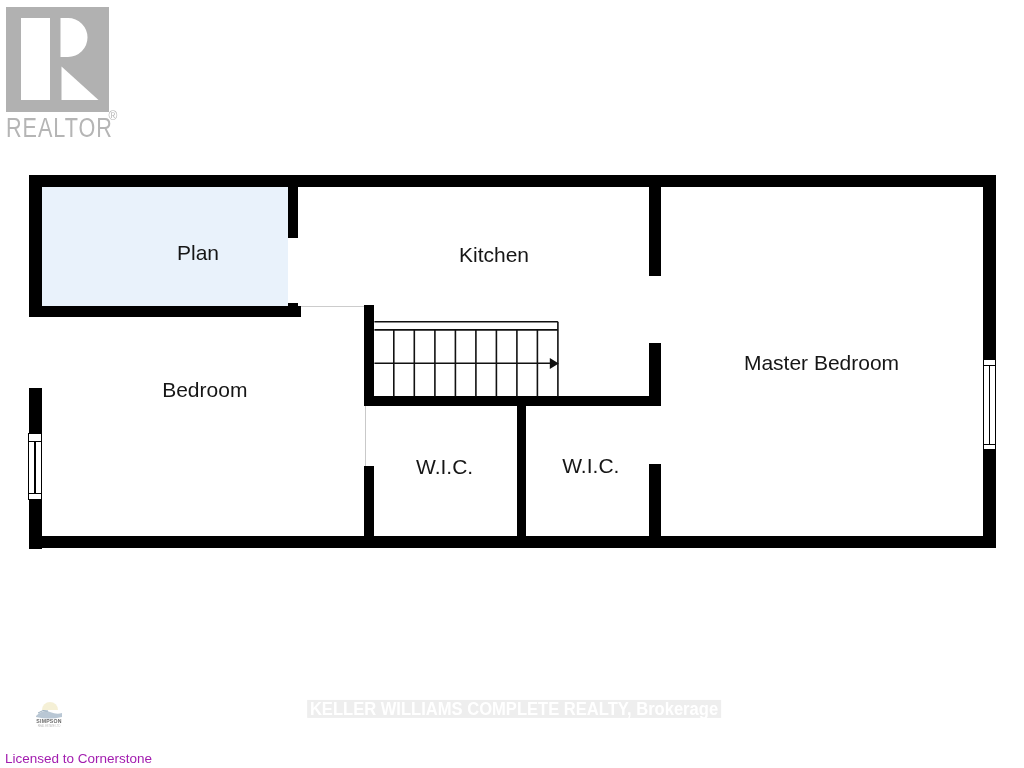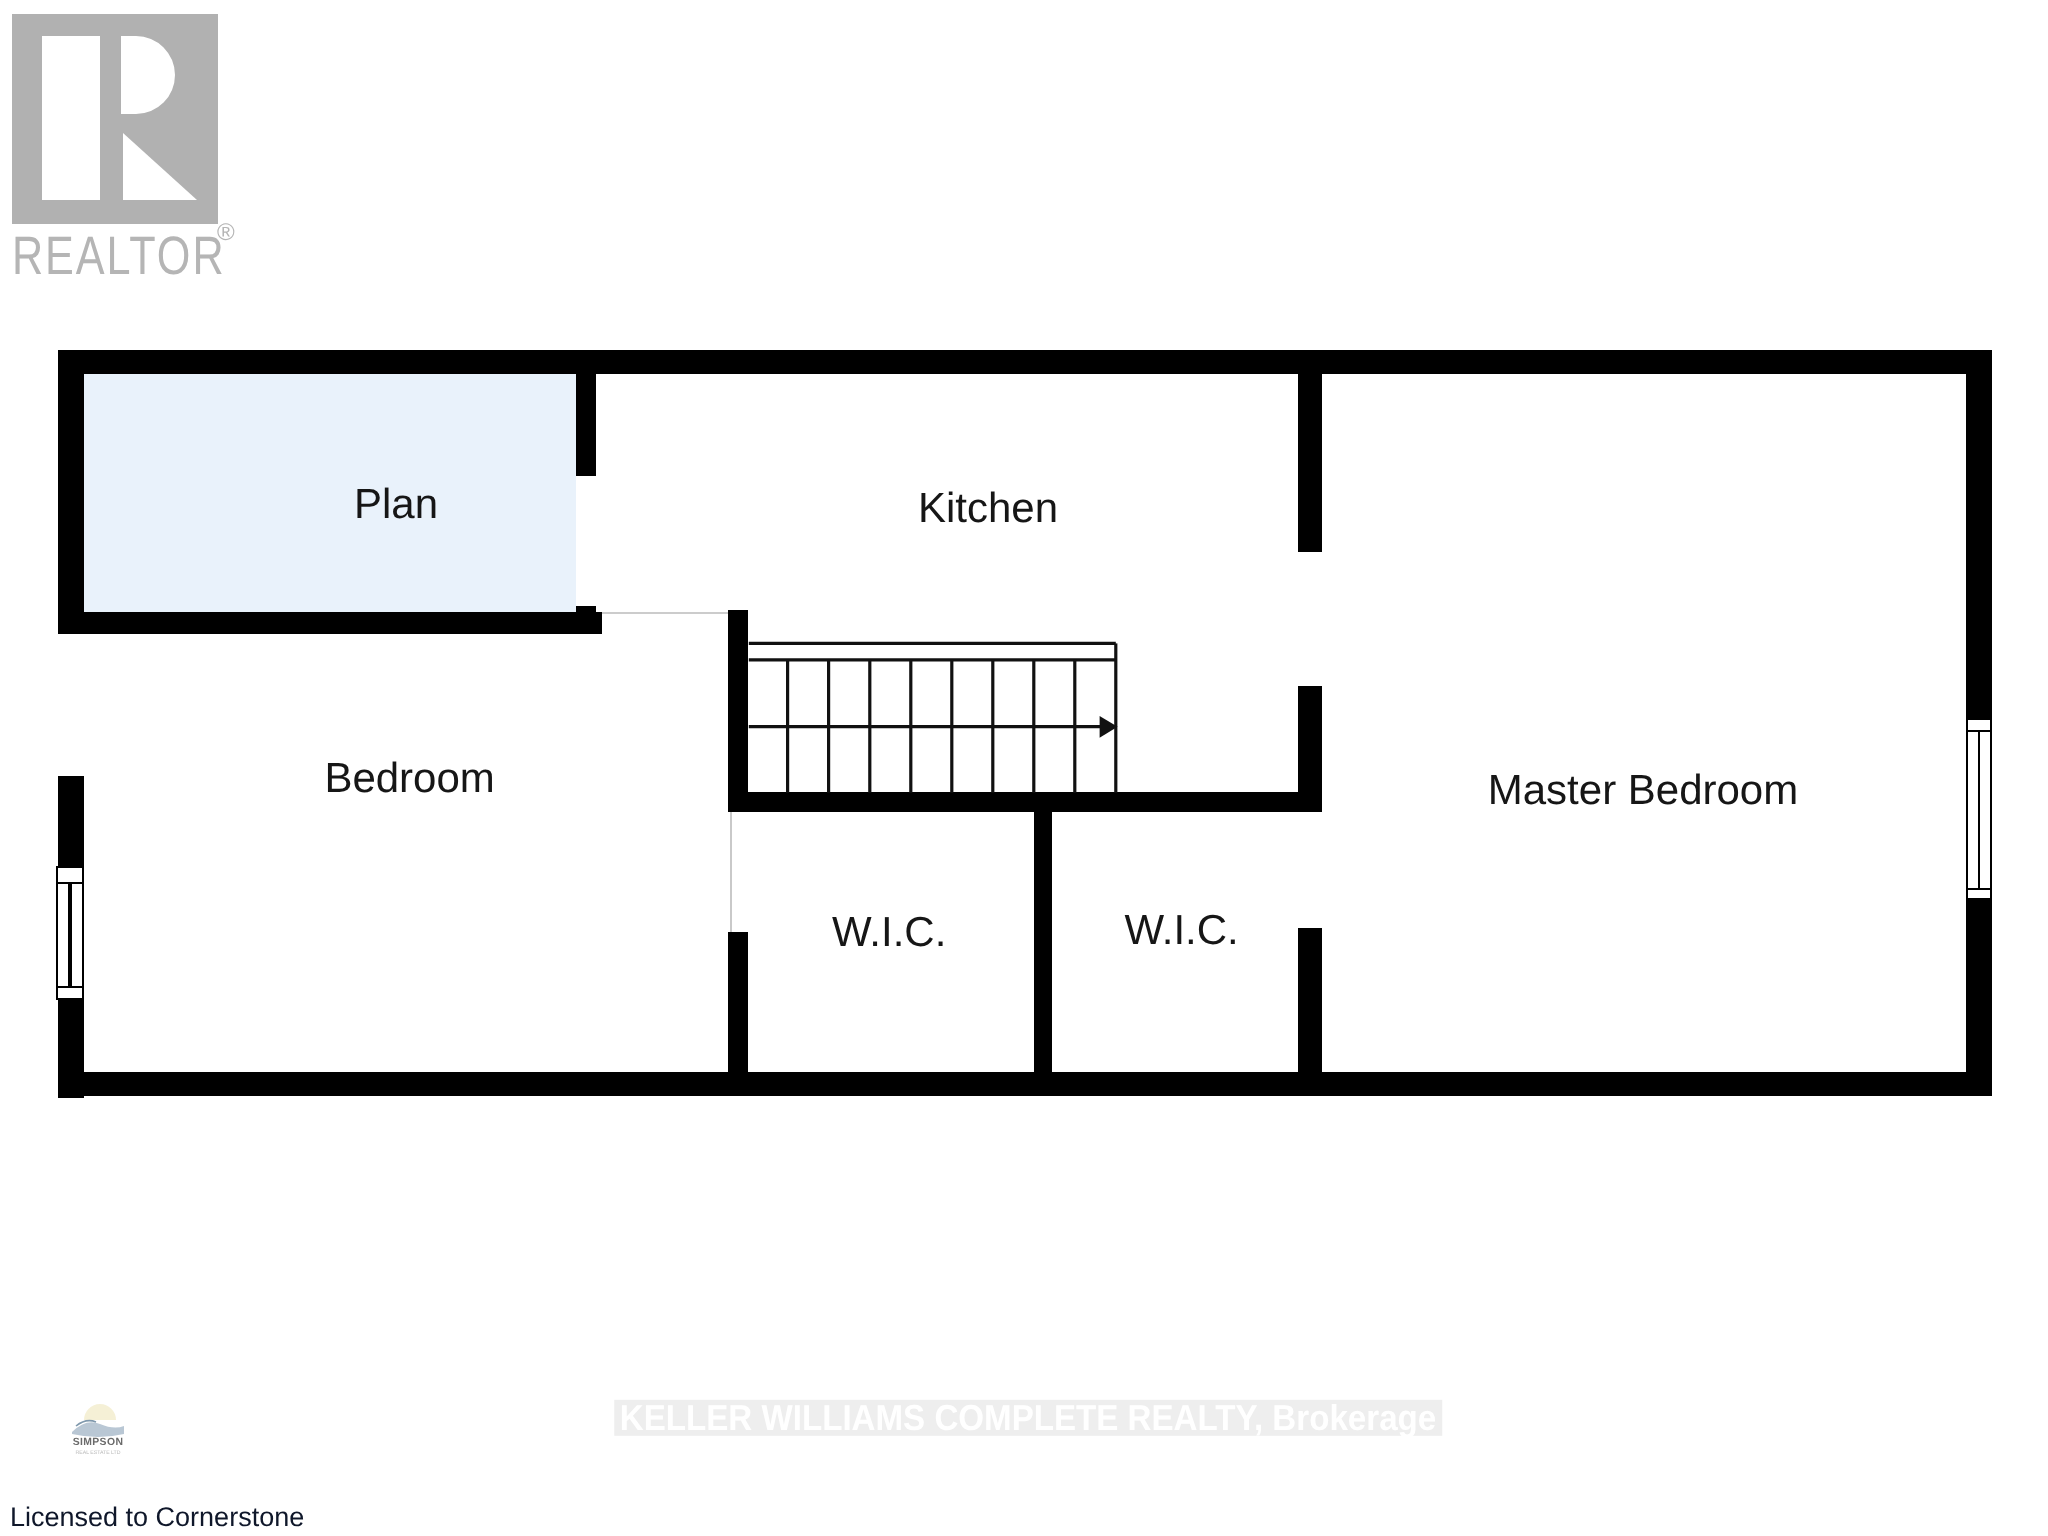--- a/index.html
+++ b/index.html
@@ -96,28 +96,28 @@
 <div class="lbl" style="left:198px;top:253px;">Plan</div>
 
 <div class="lbl" style="left:494px;top:255px;">Kitchen</div>
 
 <div class="lbl" style="left:204.8px;top:390px;">Bedroom</div>
 
 <div class="lbl" style="left:444.6px;top:467.2px;">W.I.C.</div>
 
 <div class="lbl" style="left:590.8px;top:465.6px;">W.I.C.</div>
 
-<div class="lbl" style="left:821.5px;top:363.2px;margin-top:33px;">Master Bedroom</div>
+<div class="lbl" style="left:821.5px;top:363.2px;">Master Bedroom</div>
 
 <svg style="position:absolute;left:28px;top:698px;" width="40" height="34" viewBox="0 0 40 34">
   <path d="M14,12 a8,8 0 0 1 16,0 z" fill="#f3edcf" opacity="0.85"></path>
   <path d="M8,18 q7,-7 14,-4 q7,3 12,1 l0,4 q-13,3 -26,0 z" fill="#a8b9c9" opacity="0.8"></path>
   <path d="M10,15 q5,-4 10,-2" fill="none" stroke="#8099ad" stroke-width="0.8"></path>
   <text x="21" y="24.5" font-size="5.2" font-weight="bold" fill="#6a6a6a" text-anchor="middle" font-family="Liberation Sans" letter-spacing="0.2">SIMPSON</text>
   <text x="21" y="29" font-size="2.6" fill="#b9b9b9" text-anchor="middle" font-family="Liberation Sans">REAL ESTATE LTD</text>
 </svg>
 
 <div style="position:absolute;left:513.5px;top:709px;transform:translate(-50%,-50%) scaleX(0.92);background:#eeeeee;color:#ffffff;font-size:18px;line-height:18.2px;padding:0 3px;font-weight:bold;white-space:nowrap;">KELLER WILLIAMS COMPLETE REALTY, Brokerage</div>
 
 
-<div style="position:absolute;left:5px;top:750.5px;color:#0f172a;font-size:13.5px;white-space:nowrap;text-align:right;">Licensed to Cornerstone</div>
+<div style="position:absolute;left:5px;top:750.5px;color:#a21caf;font-size:13.5px;white-space:nowrap;text-align:right;">Licensed to Cornerstone</div>
 
 </div>
 
 </body></html>

